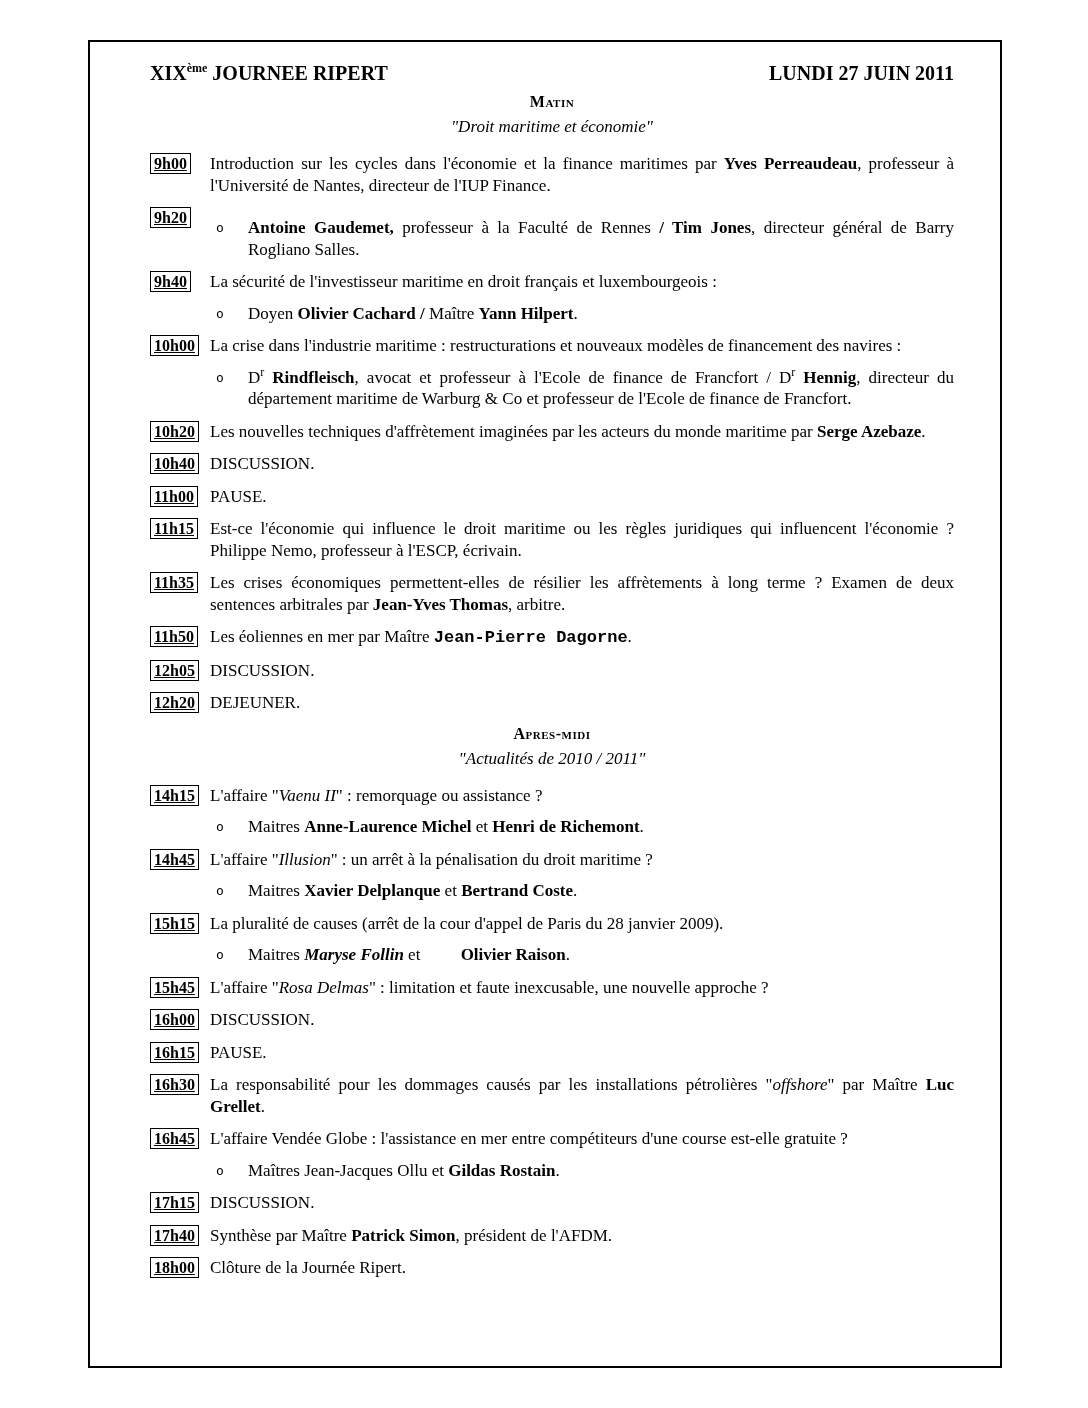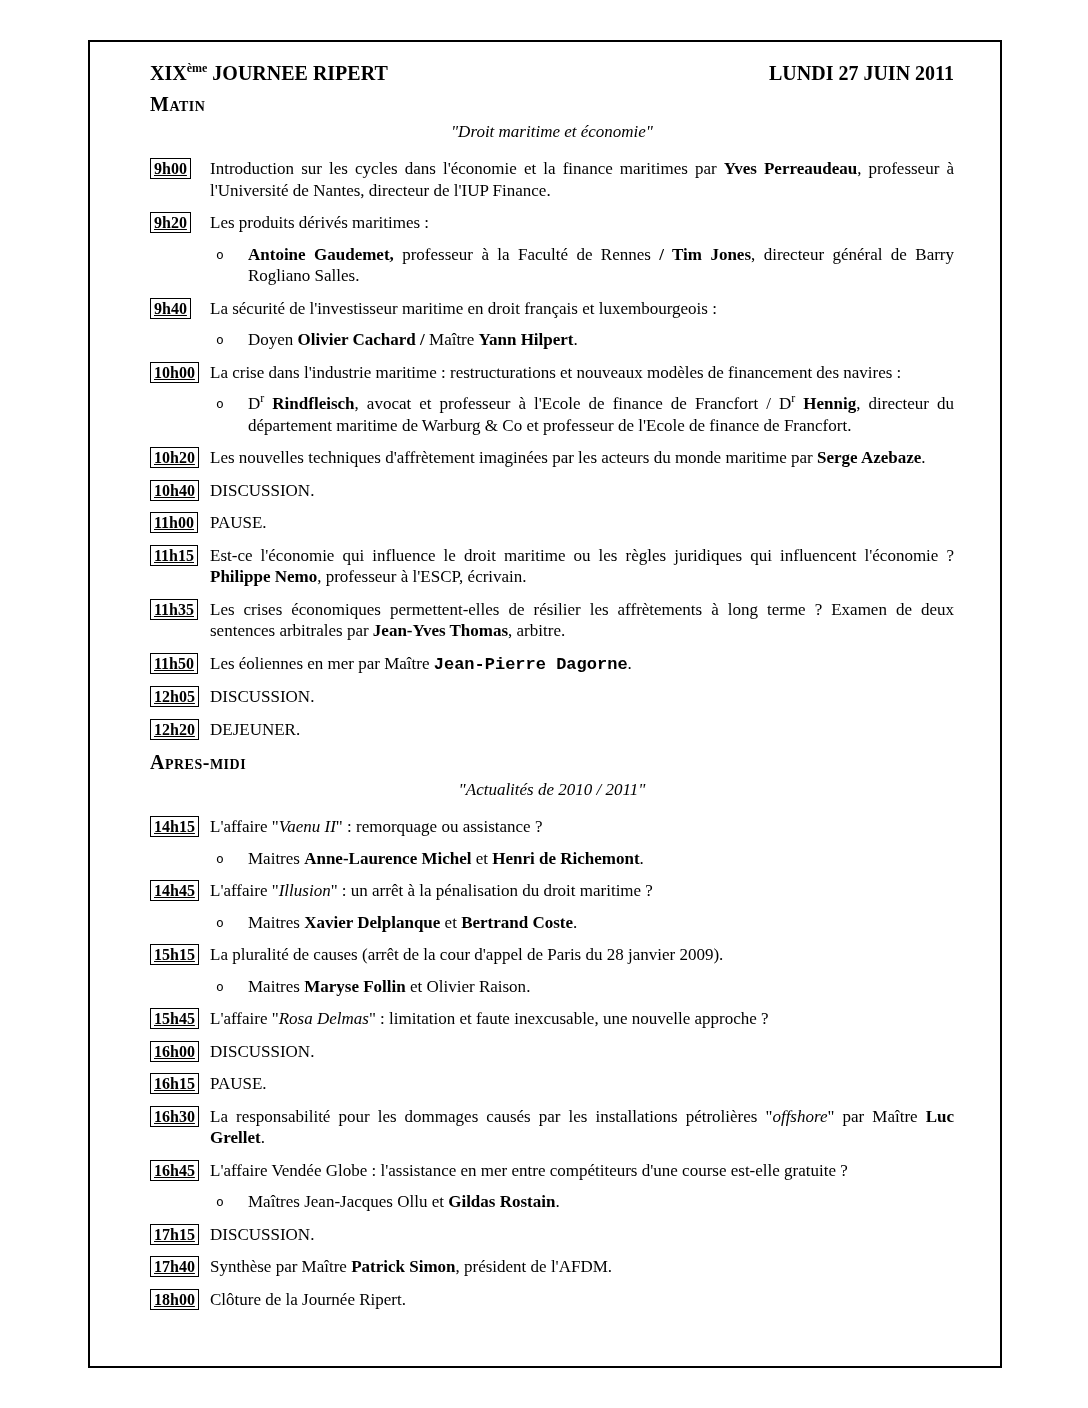--- a/index.html
+++ b/index.html
@@ -1,20 +1,20 @@
 <!DOCTYPE html>
 <html><head>
 <meta charset="utf-8">
 <style>
   html,body{margin:0;padding:0;background:#fff;}
   body{width:1088px;height:1408px;position:relative;font-family:"Liberation Serif","DejaVu Serif",serif;color:#000;}
   .sheet{position:absolute;left:88px;top:40px;width:914px;height:1328px;border:2px solid #000;box-sizing:border-box;padding:20px 46px 8px 60px;background:#fff;}
   .doc-header{display:flex;justify-content:space-between;align-items:baseline;font-size:20px;font-weight:bold;margin-bottom:4px;}
   .sup{vertical-align:super;font-size:12px;line-height:0;}
-  .section-heading{font-weight:bold;font-size:20px;font-variant:small-caps;letter-spacing:.5px;margin-top:8px;}
+  .section-heading{text-align:center;font-weight:bold;font-size:16px;font-variant:small-caps;letter-spacing:.5px;margin-top:8px;}
   .section-subtitle{text-align:center;font-style:italic;font-size:17px;margin:6px 0 16px 0;}
   .item{display:flex;margin-bottom:11px;}
   .time-col{width:60px;flex:none;}
   .timebox{display:inline-block;border:1px solid #000;font-weight:bold;font-size:16px;line-height:19px;padding:0 3px;text-decoration:underline;}
   .desc{flex:1;font-size:17px;line-height:21.5px;}
   .para{text-align:justify;}
   .bullet{display:flex;margin:10px 0 0 6px;}
   .marker{width:32px;flex:none;font-family:"DejaVu Sans Mono",monospace;font-size:13px;line-height:21.5px;}
   .btext{flex:1;text-align:justify;}
 </style>
@@ -33,21 +33,20 @@
       <div class="section-subtitle">"Droit maritime et économie"</div>
       <div class="item">
         <div class="time-col"><span class="timebox">9h00</span></div>
         <div class="desc">
           <div class="para"><span>Introduction sur les cycles dans l'économie et la finance maritimes par </span><span style="font-weight: bold;">Yves Perreaudeau</span><span>, professeur à l'Université de Nantes, directeur de l'IUP Finance.</span></div>
         </div>
       </div>
       <div class="item">
         <div class="time-col"><span class="timebox">9h20</span></div>
         <div class="desc">
-          <div class="para"><span>Les produits dérivés maritimes :</span></div>
           <div class="bullet">
             <span class="marker">o</span>
             <span class="btext"><span style="font-weight: bold;">Antoine Gaudemet,</span><span> professeur à la Faculté de Rennes </span><span style="font-weight: bold;">/ Tim Jones</span><span>, directeur général de Barry Rogliano Salles.</span></span>
           </div>
         </div>
       </div>
       <div class="item">
         <div class="time-col"><span class="timebox">9h40</span></div>
         <div class="desc">
           <div class="para"><span>La sécurité de l'investisseur maritime en droit français et luxembourgeois :</span></div>
@@ -81,21 +80,21 @@
       </div>
       <div class="item">
         <div class="time-col"><span class="timebox">11h00</span></div>
         <div class="desc">
           <div class="para"><span>PAUSE.</span></div>
         </div>
       </div>
       <div class="item">
         <div class="time-col"><span class="timebox">11h15</span></div>
         <div class="desc">
-          <div class="para"><span>Est-ce l'économie qui influence le droit maritime ou les règles juridiques qui influencent l'économie ? </span><span style="font-weight: bold;">Philippe Nemo</span><span>, professeur à l'ESCP, écrivain.</span></div>
+          <div class="para"><span>Est-ce l'économie qui influence le droit maritime ou les règles juridiques qui influencent l'économie ? </span><span style="font-weight: normal;">Philippe Nemo</span><span>, professeur à l'ESCP, écrivain.</span></div>
         </div>
       </div>
       <div class="item">
         <div class="time-col"><span class="timebox">11h35</span></div>
         <div class="desc">
           <div class="para"><span>Les crises économiques permettent-elles de résilier les affrètements à long terme ? Examen de deux sentences arbitrales par </span><span style="font-weight: bold;">Jean-Yves Thomas</span><span>, arbitre.</span></div>
         </div>
       </div>
       <div class="item">
         <div class="time-col"><span class="timebox">11h50</span></div>
@@ -136,21 +135,21 @@
             <span class="btext"><span>Maitres </span><span style="font-weight: bold;">Xavier Delplanque</span><span> et </span><span style="font-weight: bold;">Bertrand Coste</span><span>.</span></span>
           </div>
         </div>
       </div>
       <div class="item">
         <div class="time-col"><span class="timebox">15h15</span></div>
         <div class="desc">
           <div class="para"><span>La pluralité de causes (arrêt de la cour d'appel de Paris du 28 janvier 2009).</span></div>
           <div class="bullet">
             <span class="marker">o</span>
-            <span class="btext"><span>Maitres </span><span style="font-weight: bold;">Maryse Follin</span><span> et </span><span style="font-weight: normal;">Olivier Raison</span><span>.</span></span>
+            <span class="btext"><span>Maitres </span><span style="font-weight: bold; font-style: italic;">Maryse Follin</span><span> et </span><span style="font-weight: bold; margin-left: 36px;">Olivier Raison</span><span>.</span></span>
           </div>
         </div>
       </div>
       <div class="item">
         <div class="time-col"><span class="timebox">15h45</span></div>
         <div class="desc">
           <div class="para"><span>L'affaire "</span><span style="font-style: italic;">Rosa Delmas</span><span>" : limitation et faute inexcusable, une nouvelle approche ?</span></div>
         </div>
       </div>
       <div class="item">

